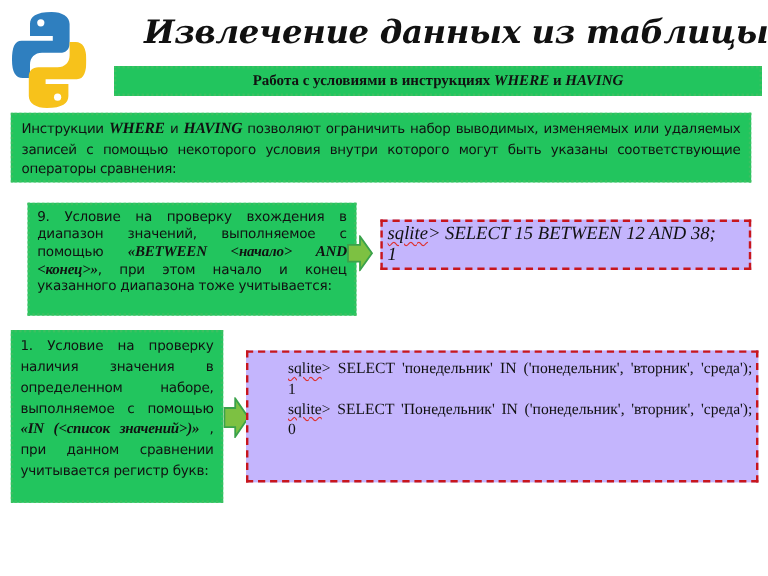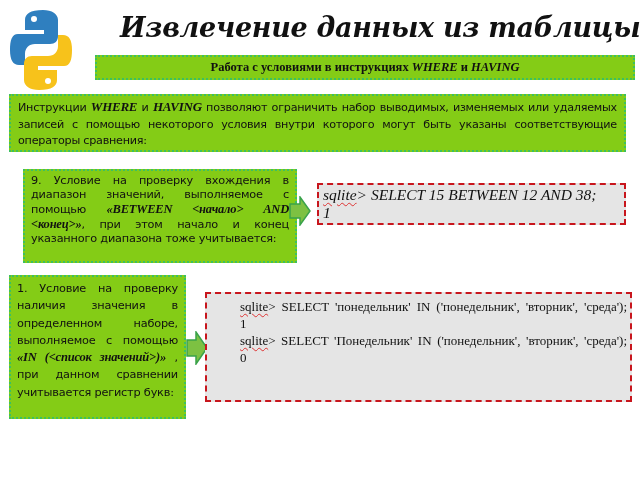--- a/index.html
+++ b/index.html
@@ -6,26 +6,26 @@
   body {
     width: 640px; height: 480px; position: relative; overflow: hidden;
     background: #ffffff;
     font-family: "Liberation Serif", serif;
     color: #111;
   }
   .abs { position: absolute; }
   .green-box {
     border: 2px dotted #3cc061;
     box-sizing: border-box;
-    background: #84cc16;
+    background: #22c55e;
   }
   .red-box {
     border: 2px dashed #c8161d;
     box-sizing: border-box;
-    background: #e5e5e5;
+    background: #c4b5fd;
   }
   #logo { left: 10px; top: 8px; width: 62px; height: 84px; }
   #title {
     left: 120px; top: 12px; width: 480px; 
     font-family: "DejaVu Serif", serif;
     font-style: italic; font-weight: bold; font-size: 27px; letter-spacing: -0.3px;
     white-space: nowrap;
   }
   #subtitle-box {
     left: 95px; top: 55px; width: 540px; height: 25px;

